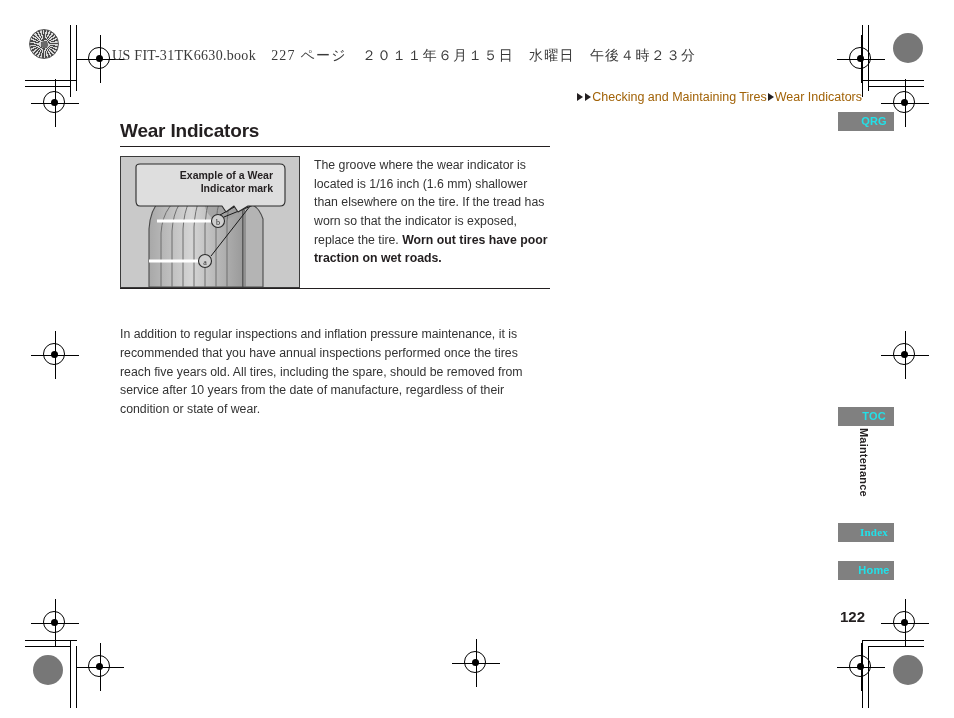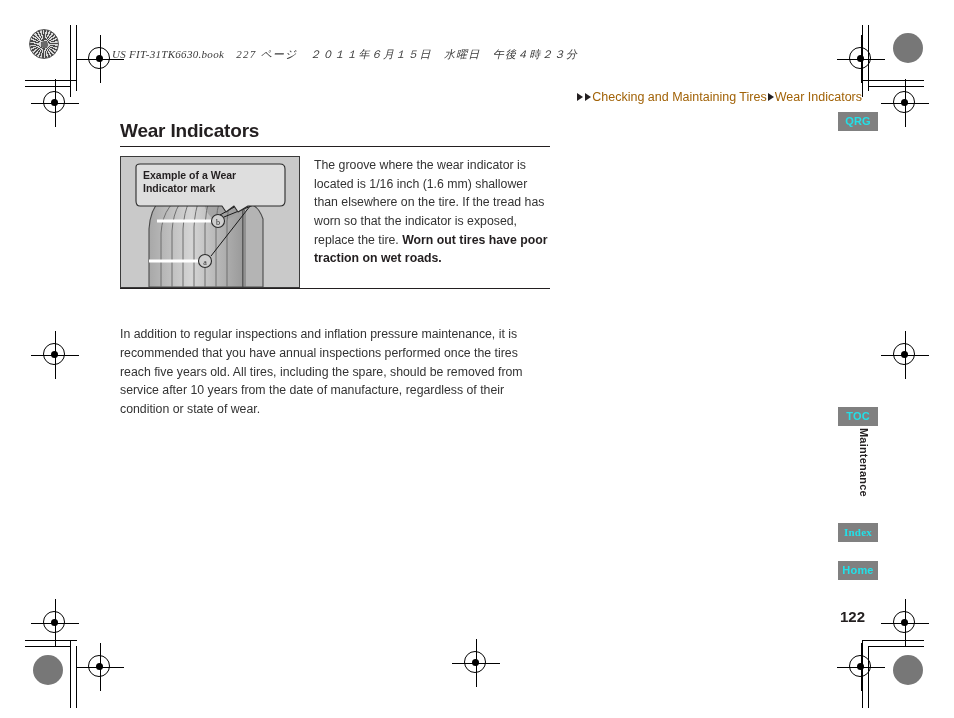--- a/index.html
+++ b/index.html
@@ -63,25 +63,24 @@
 
   .cropline { position: absolute; background: #000; }
   .ch { height: 1px; }
   .cv { width: 1px; }
 
   
   .filebar {
     position: absolute;
     left: 112px; top: 47px;
     font-family: "Liberation Serif", serif;
-    font-size: 11px;
+    font-size: 14px;
     color: #3a3a3a;
     white-space: nowrap;
     letter-spacing: 0.3px;
-    font-style: italic;
   }
   .filebar .jp { letter-spacing: 1.2px; }
 
   
   .breadcrumb {
     position: absolute;
     right: 92px; top: 90px;
     font-size: 12.5px;
     color: #a16207;
     white-space: nowrap;
@@ -129,21 +128,21 @@
     border: 1px solid #3a3a3a;
     box-sizing: border-box;
     position: relative;
     flex: 0 0 auto;
   }
   .figure svg { display: block; }
   .callout-text {
     position: absolute;
     left: 22px; top: 12px;
     width: 130px;
-    text-align: left;
+    text-align: right;
     font-size: 10.5px;
     font-weight: bold;
     line-height: 1.28;
     color: #231f20;
   }
   .bodytext {
     margin-left: 14px;
     font-size: 12.3px;
     line-height: 1.52;
     color: #333333;
@@ -171,20 +170,21 @@
     position: absolute;
     background: #808080;
     color: #22e0e8;
     font-size: 11px;
     font-weight: bold;
     text-align: center;
     line-height: 19px;
     width: 40px;
     height: 19px;
     letter-spacing: 0.2px;
+    padding-left: 16px;
   }
   #tab-qrg   { left: 838px; top: 112px; }
   #tab-toc   { left: 838px; top: 407px; }
   #tab-index { left: 838px; top: 523px; font-family: Liberation Serif, serif; }
   #tab-home  { left: 838px; top: 561px; }
 
   .vtab {
     position: absolute;
     left: 844px; top: 428px;
     width: 26px;

